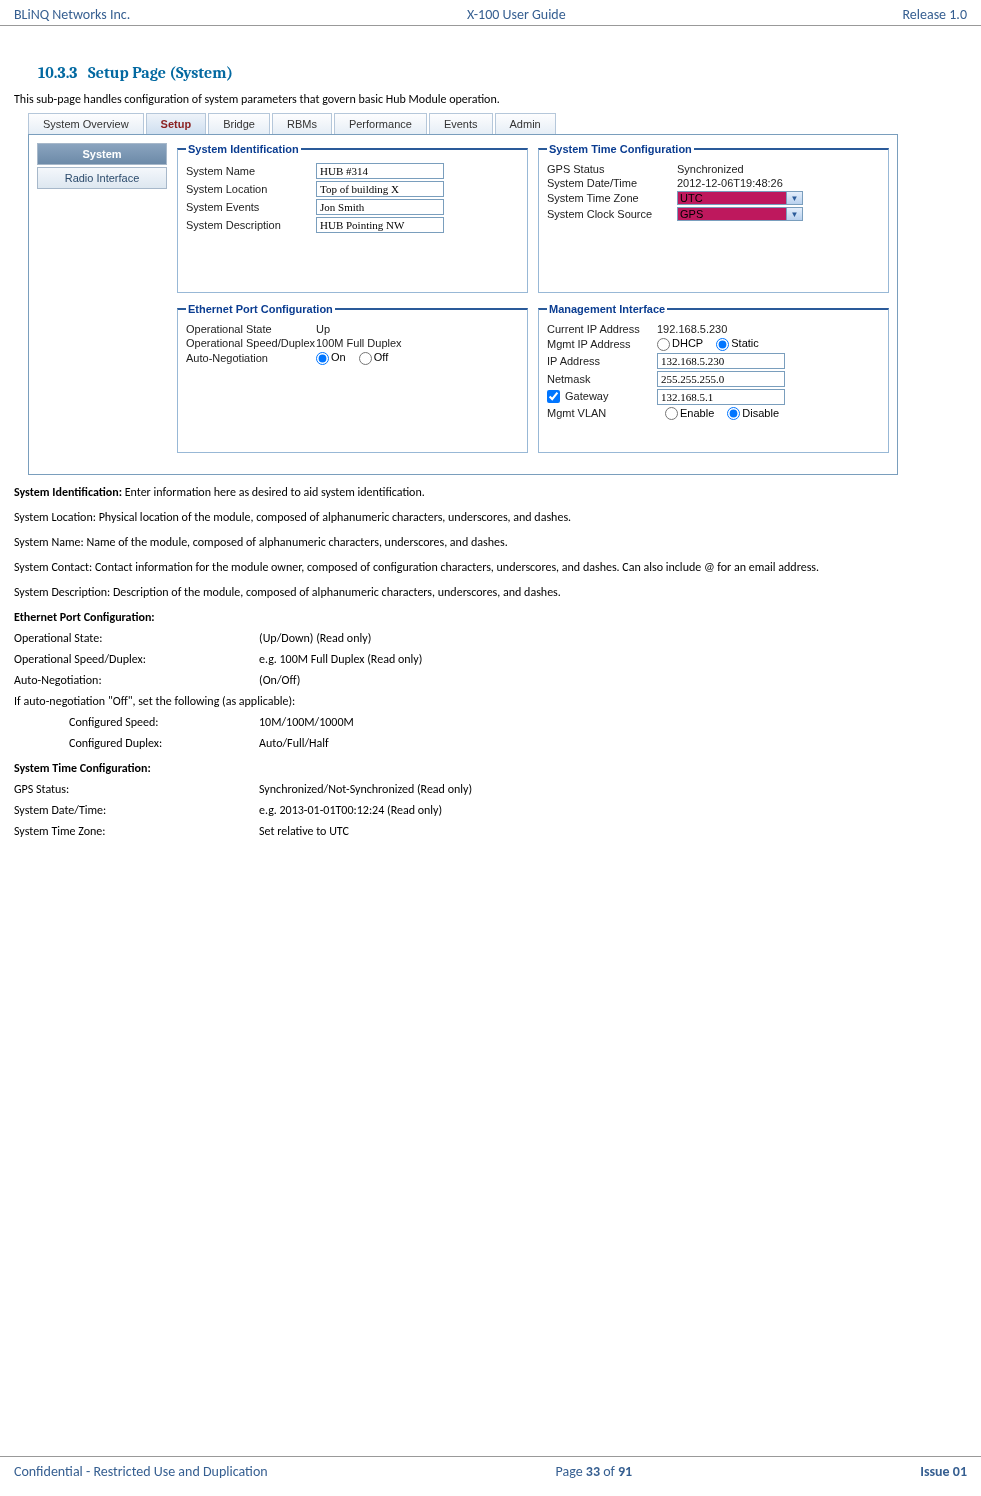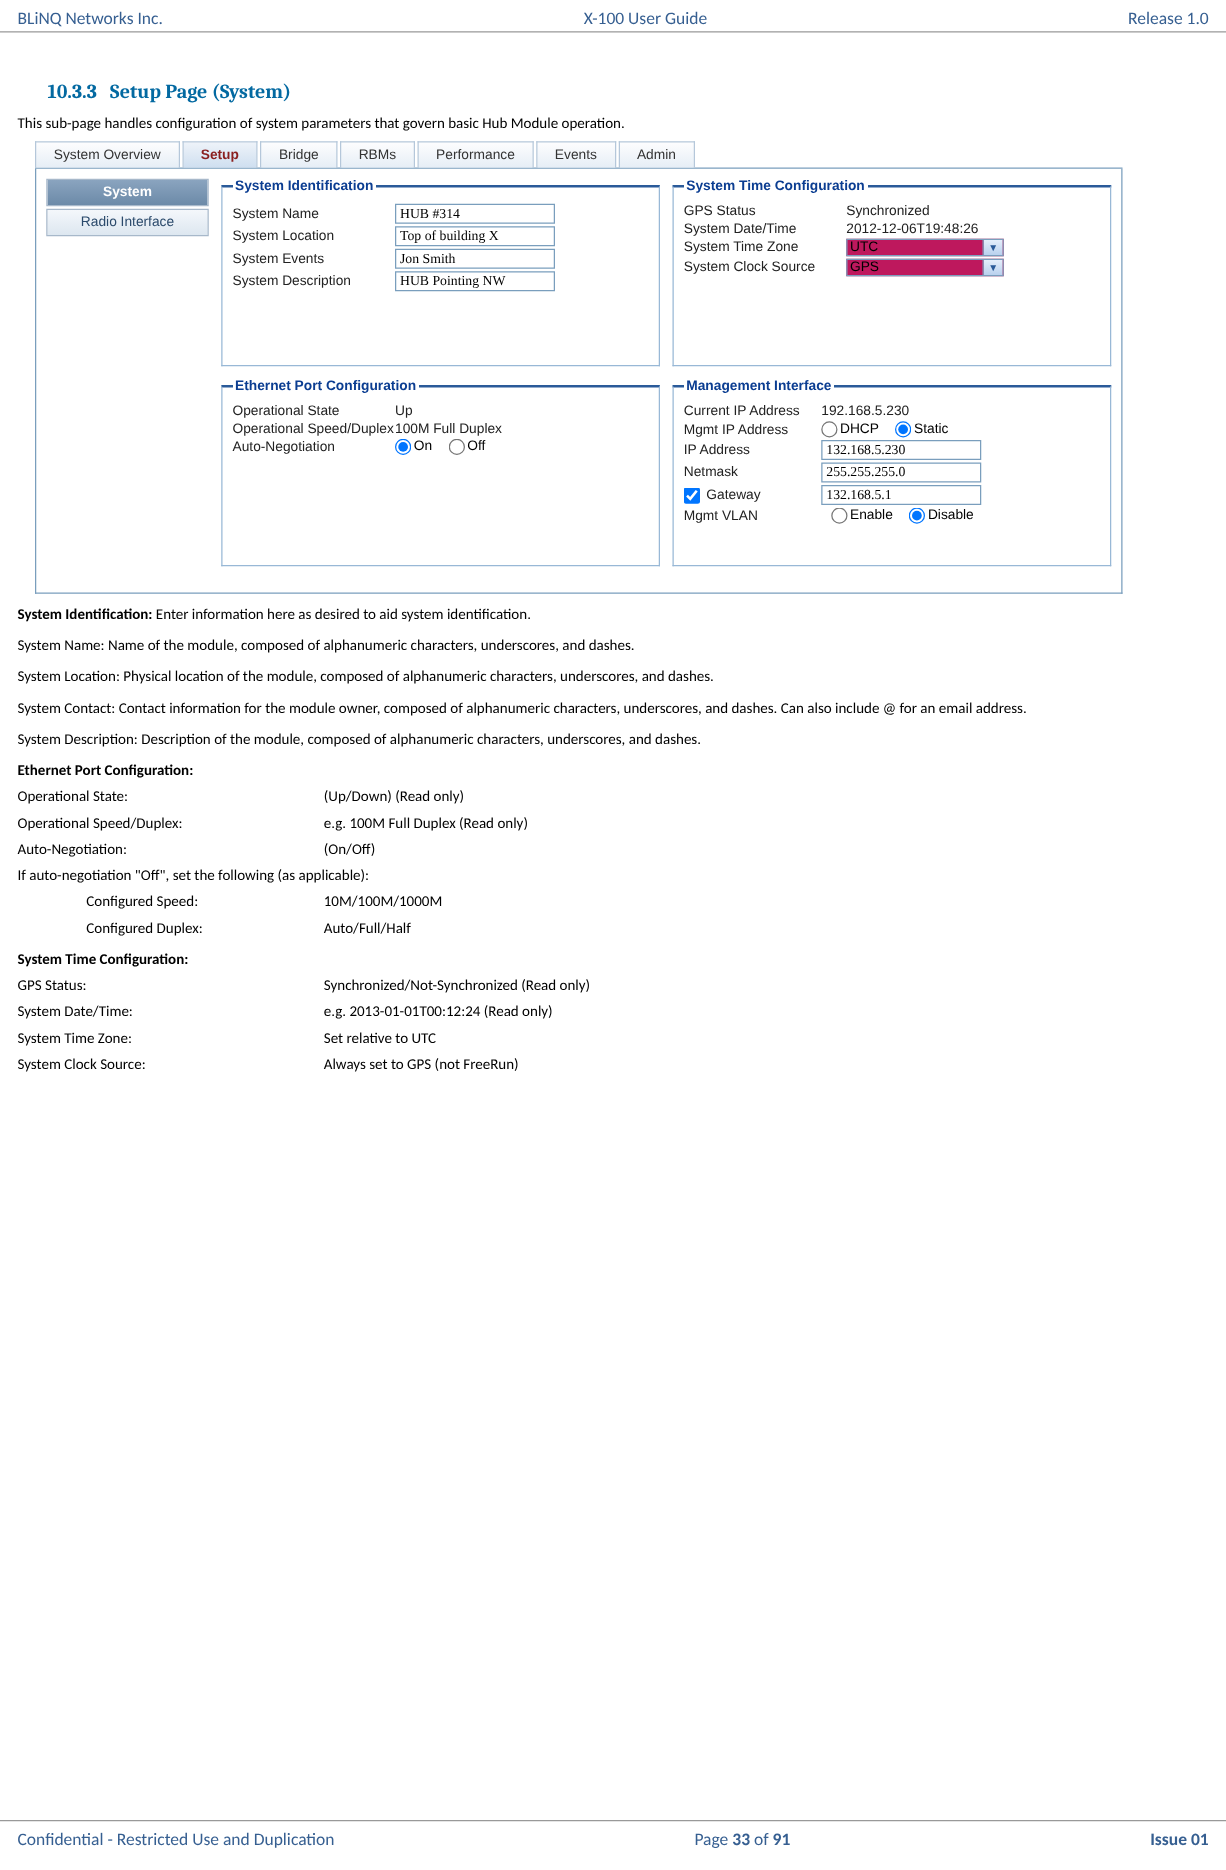--- a/index.html
+++ b/index.html
@@ -279,23 +279,23 @@
             <input type="radio" class="ss-radio" checked="" style=""><span class="ss-radio-lbl">Disable</span>
           </span>
               </div>
         </fieldset>
       </div>
     </div>
   </div>
 
   <p class="body-text desc-block"><span class="bold">System Identification: </span><span>Enter information here as desired to aid system identification.</span></p>
 
+  <p class="body-text desc-block">System Location: Physical location of the module, composed of alphanumeric characters, underscores, and dashes.</p>
   <p class="body-text desc-block">System Name:  Name of the module, composed of alphanumeric characters, underscores, and dashes.</p>
-  <p class="body-text desc-block">System Location: Physical location of the module, composed of alphanumeric characters, underscores, and dashes.</p>
-  <p class="body-text desc-block">System Contact: Contact information for the module owner, composed of alphanumeric characters, underscores, and dashes. Can also include @ for an email address.</p>
+  <p class="body-text desc-block">System Contact: Contact information for the module owner, composed of configuration characters, underscores, and dashes. Can also include @ for an email address.</p>
   <p class="body-text desc-block">System Description: Description of the module, composed of alphanumeric characters, underscores, and dashes.</p>
 
   <div class="desc-block">
     <div class="body-text bold">Ethernet Port Configuration:</div>
     <div class="body-text two-col">
           <span class="c1">Operational State:</span>
           <span class="c2">(Up/Down) (Read only)</span>
         </div>
     <div class="body-text two-col">
           <span class="c1">Operational Speed/Duplex:</span>
@@ -322,24 +322,20 @@
           <span class="c1">GPS Status:</span>
           <span class="c2">Synchronized/Not-Synchronized (Read only)</span>
         </div>
     <div class="body-text two-col">
           <span class="c1">System Date/Time:</span>
           <span class="c2">e.g. 2013-01-01T00:12:24 (Read only)</span>
         </div>
     <div class="body-text two-col">
           <span class="c1">System Time Zone:</span>
           <span class="c2">Set relative to UTC</span>
-        </div>
-    <div class="body-text two-col">
-          <span class="c1">System Clock Source:</span>
-          <span class="c2">Always set to GPS (not FreeRun)</span>
         </div>
   </div>
 
 </div>
 
 <div class="page-footer">
   <span>Confidential - Restricted Use and Duplication</span>
   <span>
     <span>Page </span><span class="bold">33</span><span> of </span><span class="bold">91</span>
   </span>

